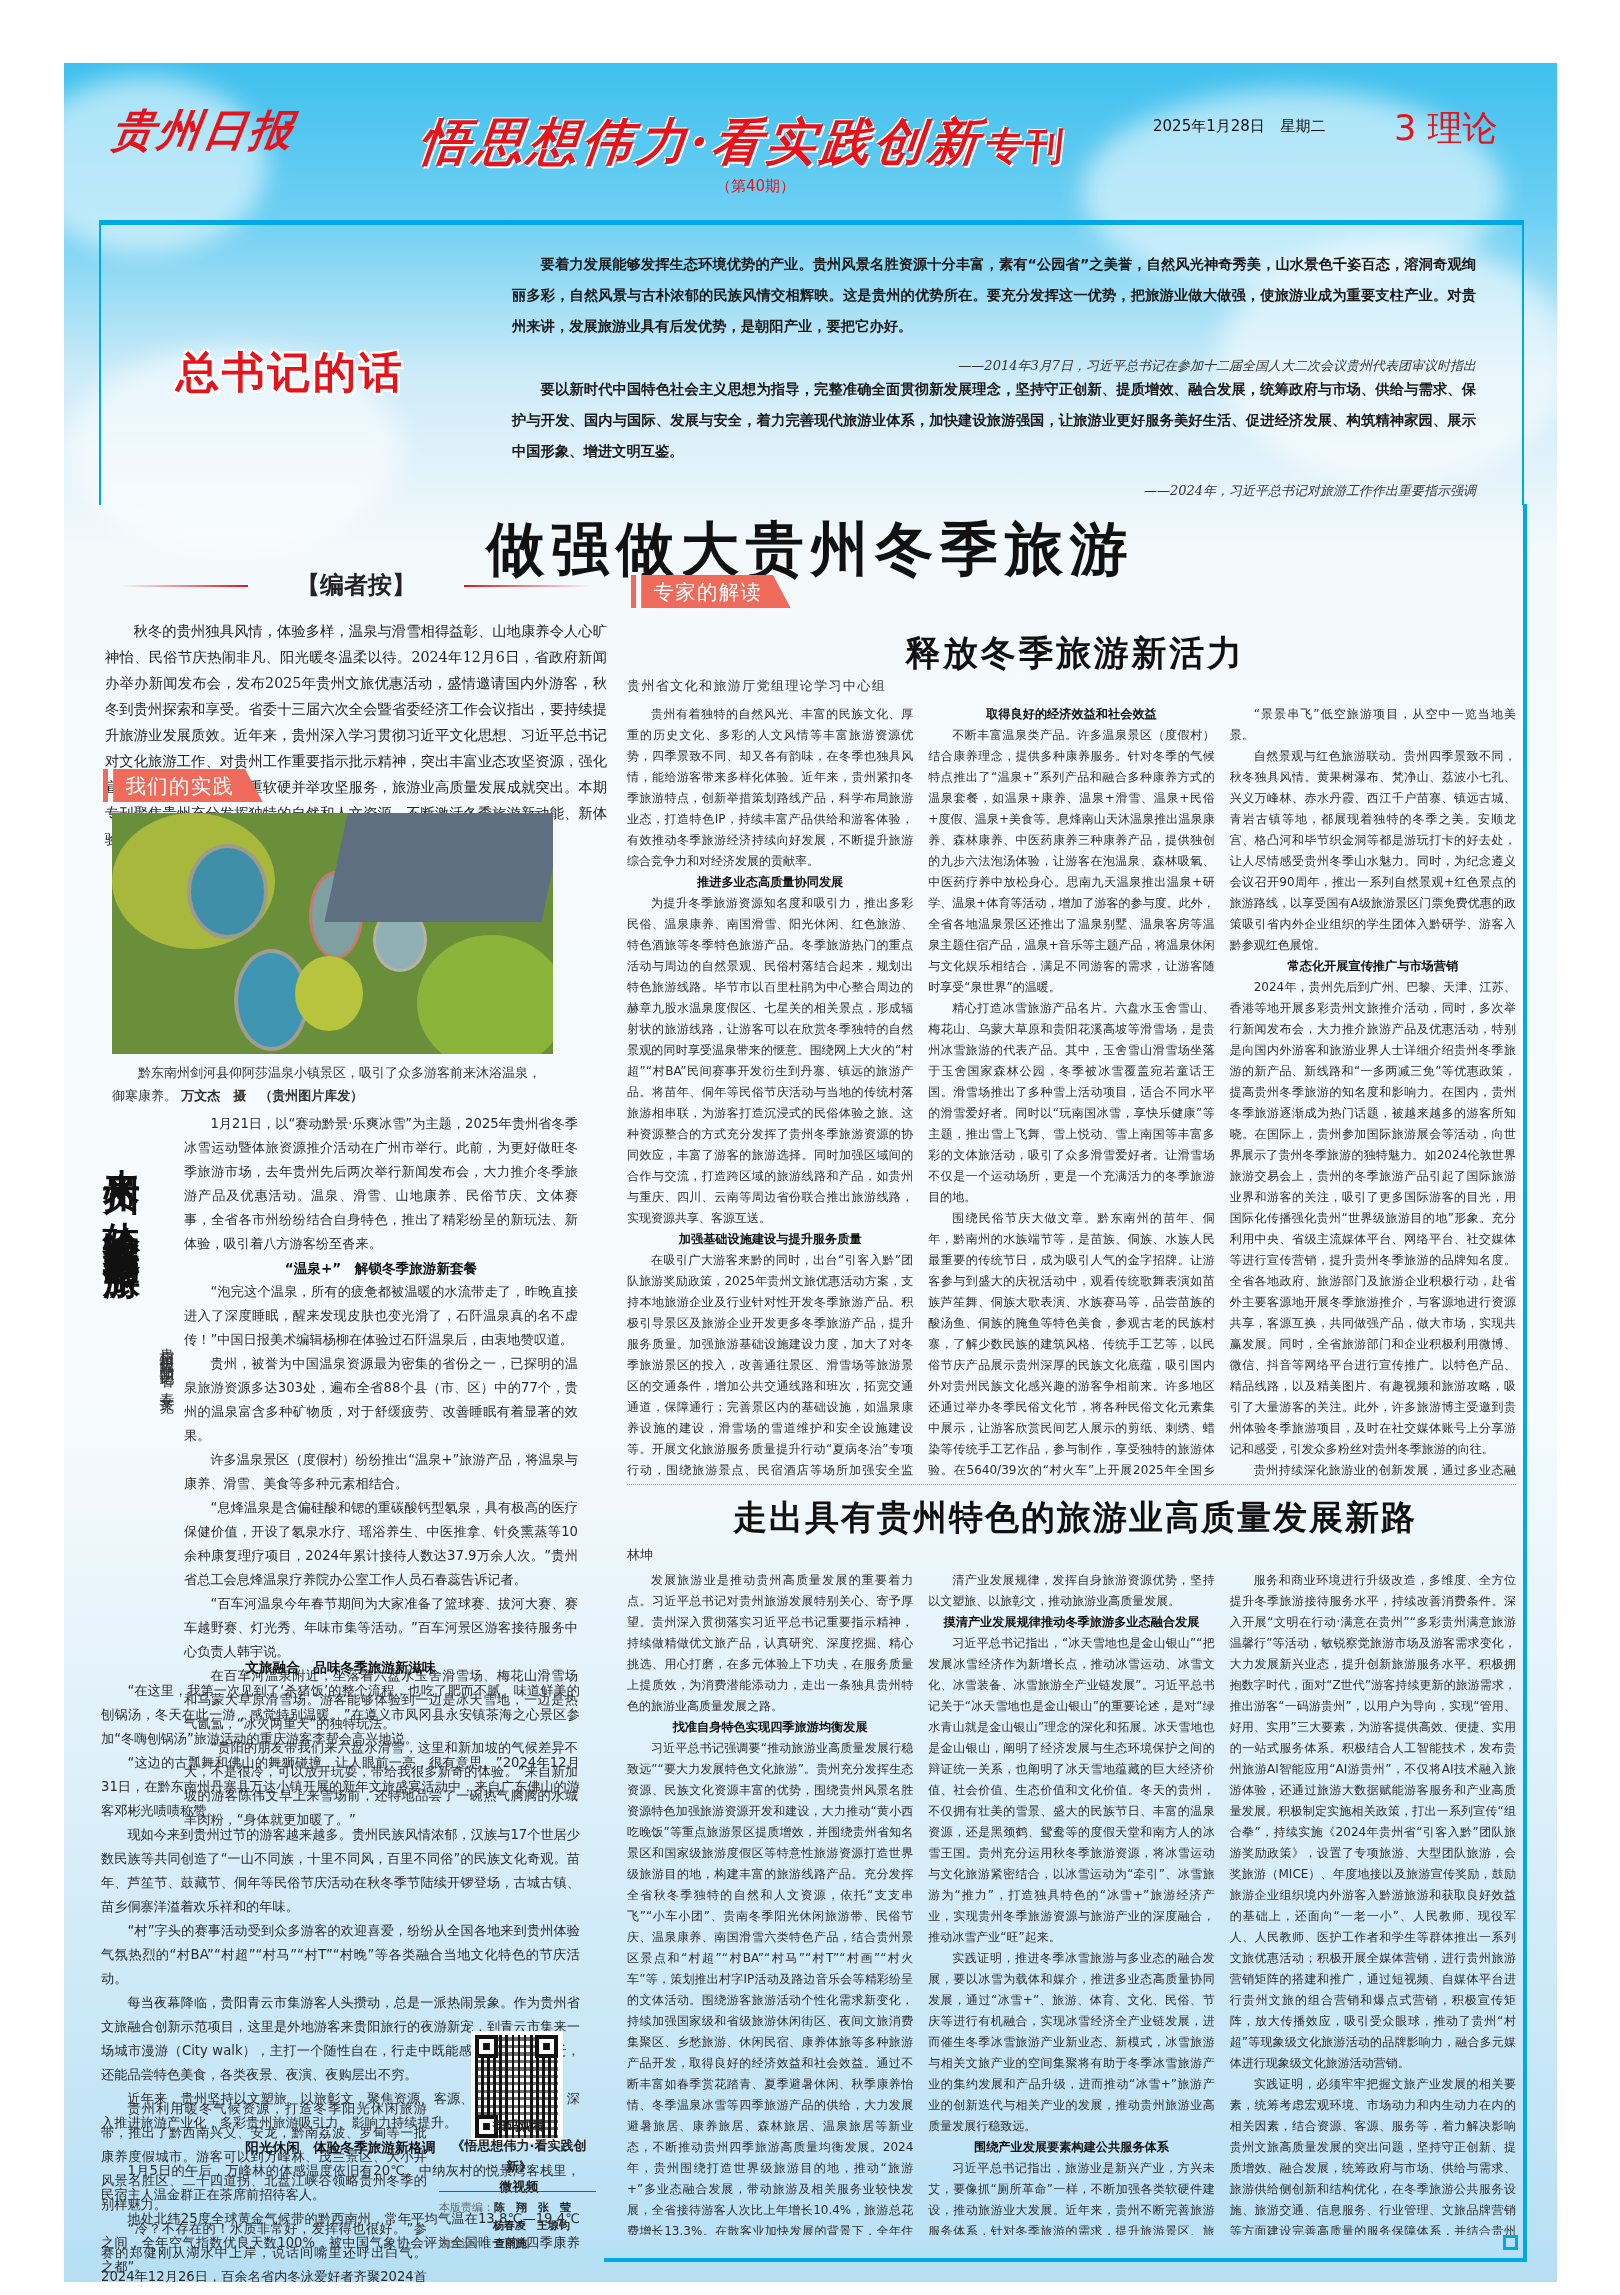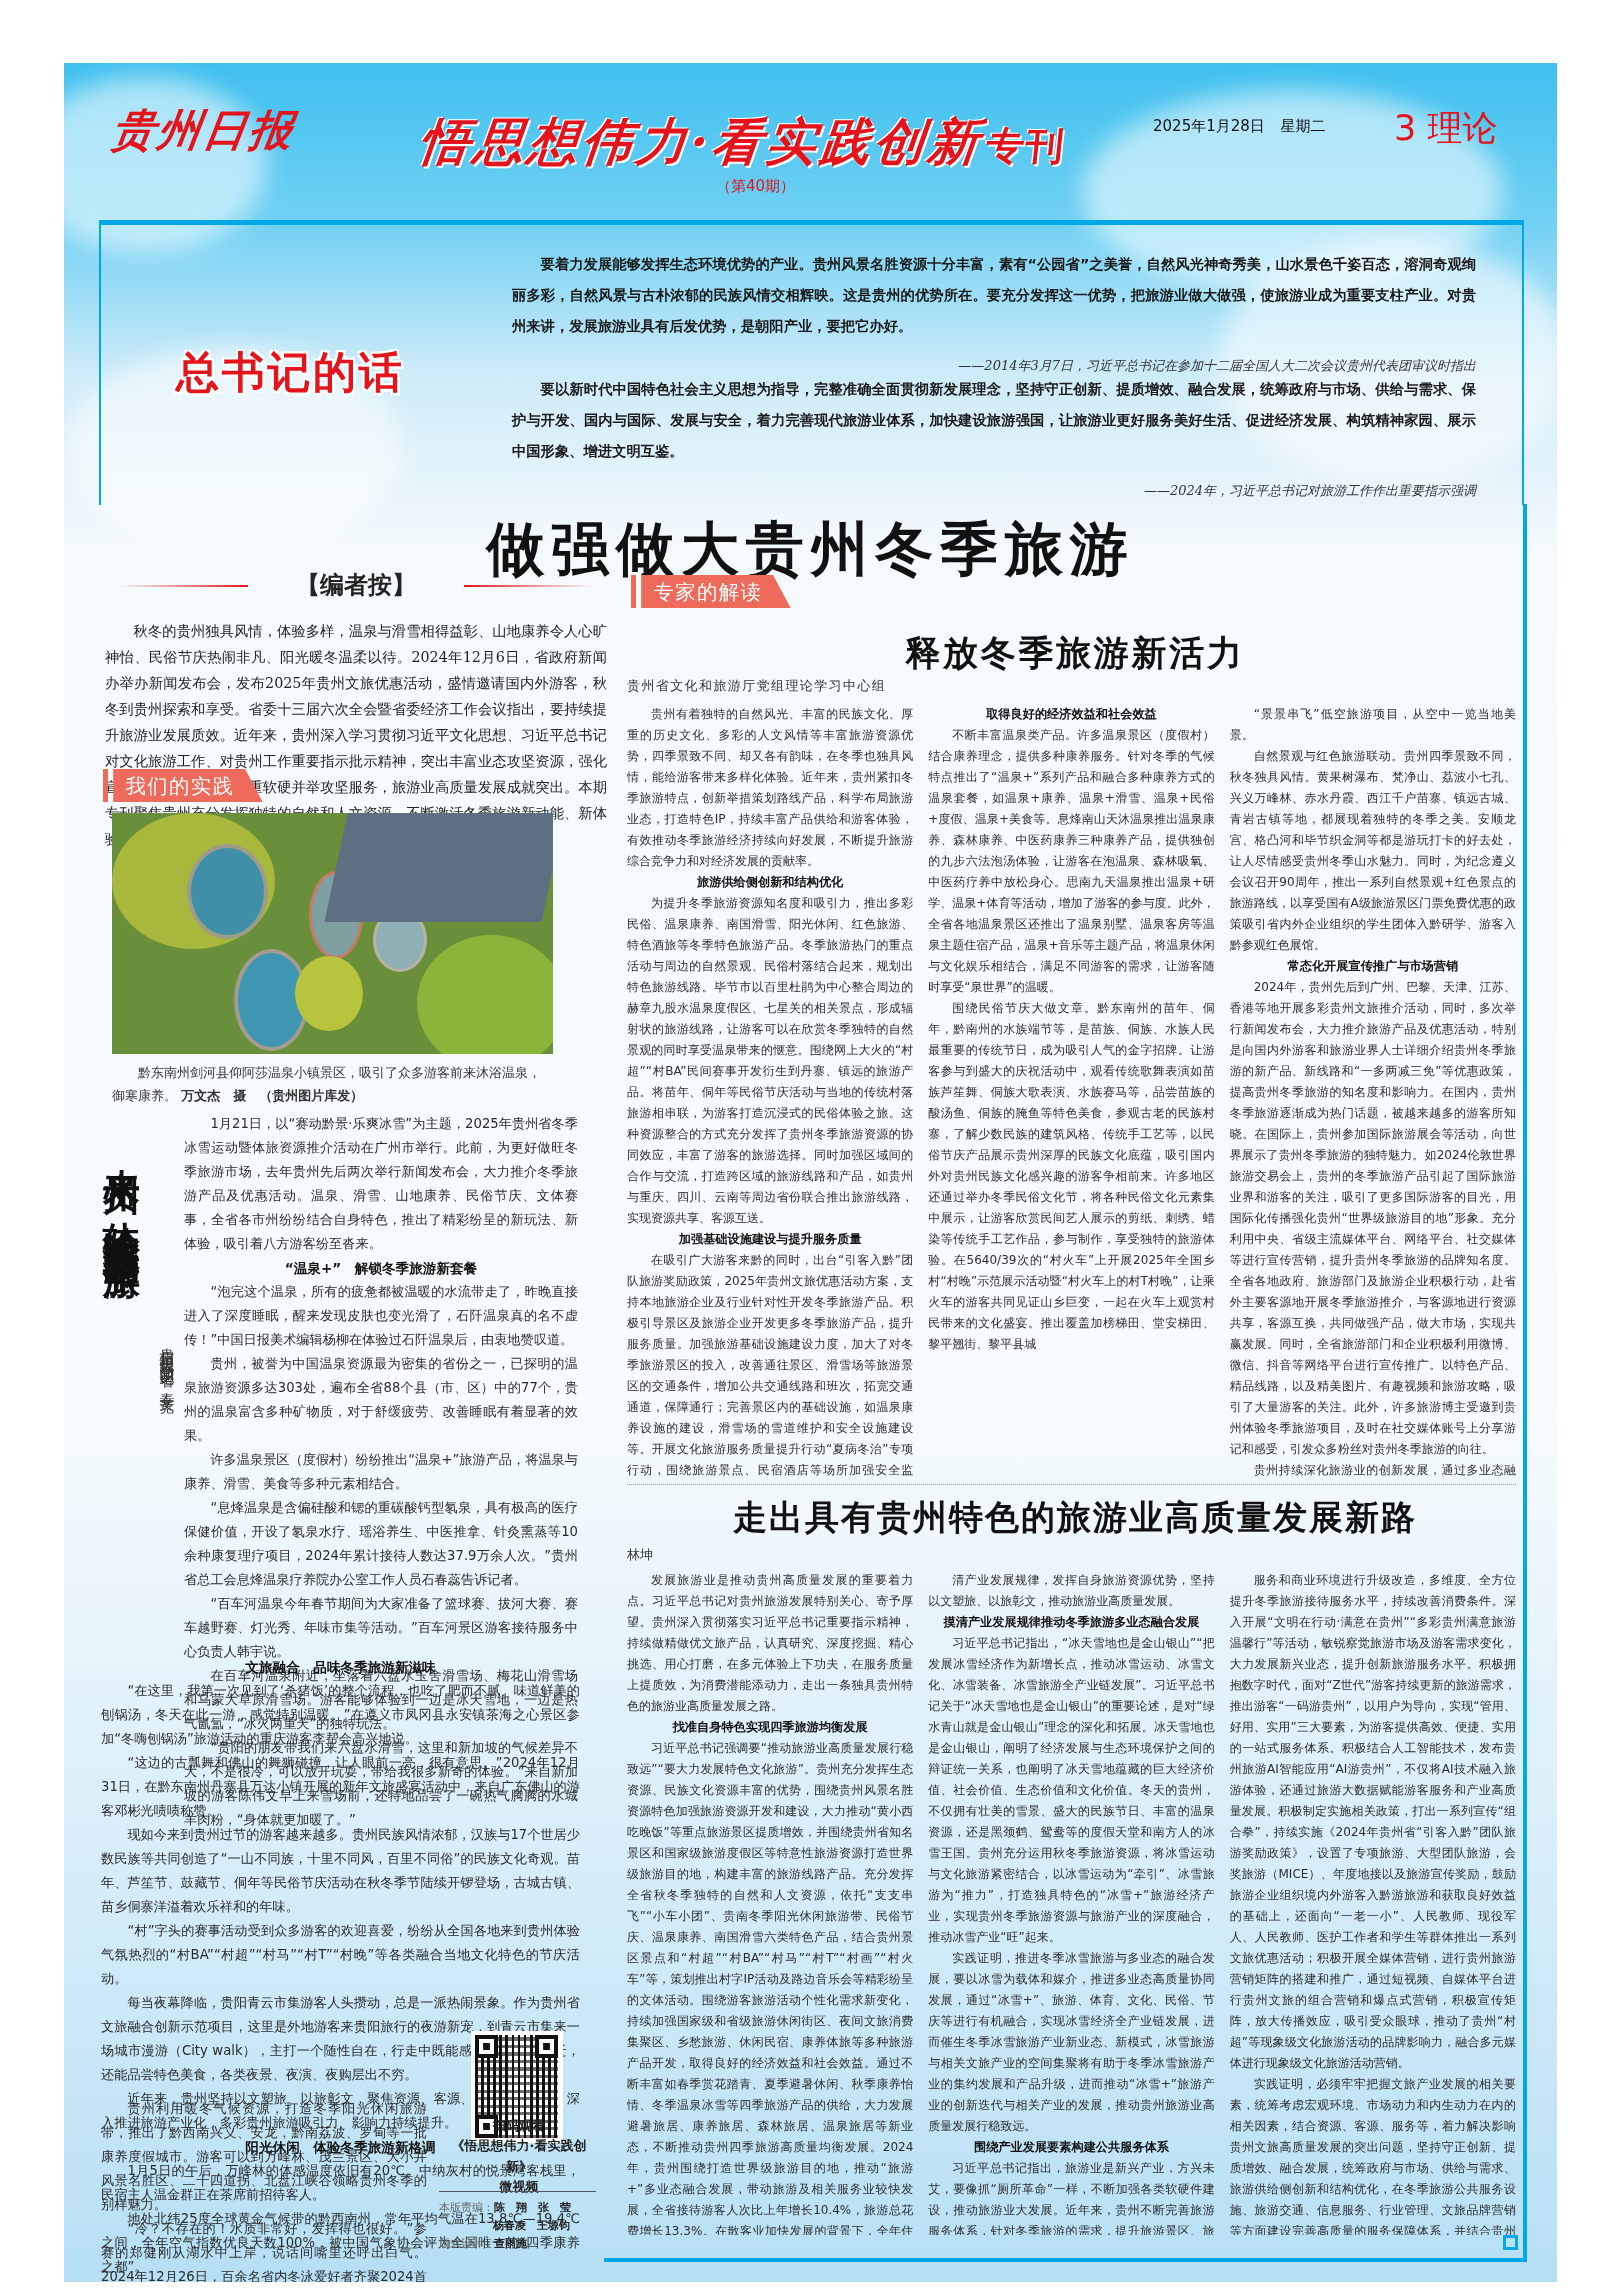--- a/index.html
+++ b/index.html
@@ -214,28 +214,29 @@
 
   <div class="right-frame"></div>
   <div class="corner" style="left:1439px;top:2172px;"></div>
 
   <h2 class="expert-title">释放冬季旅游新活力</h2>
   <div class="expert-byline">贵州省文化和旅游厅党组理论学习中心组</div>
 
   <div class="cols expert-cols">
     <div class="col">
       <p>贵州有着独特的自然风光、丰富的民族文化、厚重的历史文化、多彩的人文风情等丰富旅游资源优势，四季景致不同、却又各有韵味，在冬季也独具风情，能给游客带来多样化体验。近年来，贵州紧扣冬季旅游特点，创新举措策划路线产品，科学布局旅游业态，打造特色IP，持续丰富产品供给和游客体验，有效推动冬季旅游经济持续向好发展，不断提升旅游综合竞争力和对经济发展的贡献率。</p>
-      <h4>旅游供给侧创新和结构优化</h4>
+      <h4>推进多业态高质量协同发展</h4>
       <p>为提升冬季旅游资源知名度和吸引力，推出多彩民俗、温泉康养、南国滑雪、阳光休闲、红色旅游、特色酒旅等冬季特色旅游产品。冬季旅游热门的重点活动与周边的自然景观、民俗村落结合起来，规划出特色旅游线路。毕节市以百里杜鹃为中心整合周边的赫章九股水温泉度假区、七星关的相关景点，形成辐射状的旅游线路，让游客可以在欣赏冬季独特的自然景观的同时享受温泉带来的惬意。围绕网上大火的“村超”“村BA”民间赛事开发衍生到丹寨、镇远的旅游产品。将苗年、侗年等民俗节庆活动与当地的传统村落旅游相串联，为游客打造沉浸式的民俗体验之旅。这种资源整合的方式充分发挥了贵州冬季旅游资源的协同效应，丰富了游客的旅游选择。同时加强区域间的合作与交流，打造跨区域的旅游线路和产品，如贵州与重庆、四川、云南等周边省份联合推出旅游线路，实现资源共享、客源互送。</p>
       <h4>加强基础设施建设与提升服务质量</h4>
       <p>在吸引广大游客来黔的同时，出台“引客入黔”团队旅游奖励政策，2025年贵州文旅优惠活动方案，支持本地旅游企业及行业针对性开发冬季旅游产品。积极引导景区及旅游企业开发更多冬季旅游产品，提升服务质量。加强旅游基础设施建设力度，加大了对冬季旅游景区的投入，改善通往景区、滑雪场等旅游景区的交通条件，增加公共交通线路和班次，拓宽交通通道，保障通行；完善景区内的基础设施，如温泉康养设施的建设，滑雪场的雪道维护和安全设施建设等。开展文化旅游服务质量提升行动“夏病冬治”专项行动，围绕旅游景点、民宿酒店等场所加强安全监管，推广文明旅游规范，提升从业人员专业素质和服务意识，提高游客安全意识和服务水平，保证游客平安出行开心畅游。</p>
     </div>
     <div class="col">
       <h4>取得良好的经济效益和社会效益</h4>
       <p>不断丰富温泉类产品。许多温泉景区（度假村）结合康养理念，提供多种康养服务。针对冬季的气候特点推出了“温泉+”系列产品和融合多种康养方式的温泉套餐，如温泉+康养、温泉+滑雪、温泉+民俗+度假、温泉+美食等。息烽南山天沐温泉推出温泉康养、森林康养、中医药康养三种康养产品，提供独创的九步六法泡汤体验，让游客在泡温泉、森林吸氧、中医药疗养中放松身心。思南九天温泉推出温泉+研学、温泉+体育等活动，增加了游客的参与度。此外，全省各地温泉景区还推出了温泉别墅、温泉客房等温泉主题住宿产品，温泉+音乐等主题产品，将温泉休闲与文化娱乐相结合，满足不同游客的需求，让游客随时享受“泉世界”的温暖。</p>
+      <p>精心打造冰雪旅游产品名片。六盘水玉舍雪山、梅花山、乌蒙大草原和贵阳花溪高坡等滑雪场，是贵州冰雪旅游的代表产品。其中，玉舍雪山滑雪场坐落于玉舍国家森林公园，冬季被冰雪覆盖宛若童话王国。滑雪场推出了多种雪上活动项目，适合不同水平的滑雪爱好者。同时以“玩南国冰雪，享快乐健康”等主题，推出雪上飞舞、雪上悦动、雪上南国等丰富多彩的文体旅活动，吸引了众多滑雪爱好者。让滑雪场不仅是一个运动场所，更是一个充满活力的冬季旅游目的地。</p>
       <p>围绕民俗节庆大做文章。黔东南州的苗年、侗年，黔南州的水族端节等，是苗族、侗族、水族人民最重要的传统节日，成为吸引人气的金字招牌。让游客参与到盛大的庆祝活动中，观看传统歌舞表演如苗族芦笙舞、侗族大歌表演、水族赛马等，品尝苗族的酸汤鱼、侗族的腌鱼等特色美食，参观古老的民族村寨，了解少数民族的建筑风格、传统手工艺等，以民俗节庆产品展示贵州深厚的民族文化底蕴，吸引国内外对贵州民族文化感兴趣的游客争相前来。许多地区还通过举办冬季民俗文化节，将各种民俗文化元素集中展示，让游客欣赏民间艺人展示的剪纸、刺绣、蜡染等传统手工艺作品，参与制作，享受独特的旅游体验。在5640/39次的“村火车”上开展2025年全国乡村“村晚”示范展示活动暨“村火车上的村T村晚”，让乘火车的游客共同见证山乡巨变，一起在火车上观赏村民带来的文化盛宴。推出覆盖加榜梯田、堂安梯田、黎平翘街、黎平县城</p>
     </div>
     <div class="col">
       <p>“景景串飞”低空旅游项目，从空中一览当地美景。</p>
       <p>自然景观与红色旅游联动。贵州四季景致不同，秋冬独具风情。黄果树瀑布、梵净山、荔波小七孔、兴义万峰林、赤水丹霞、西江千户苗寨、镇远古城、青岩古镇等地，都展现着独特的冬季之美。安顺龙宫、格凸河和毕节织金洞等都是游玩打卡的好去处，让人尽情感受贵州冬季山水魅力。同时，为纪念遵义会议召开90周年，推出一系列自然景观+红色景点的旅游路线，以享受国有A级旅游景区门票免费优惠的政策吸引省内外企业组织的学生团体入黔研学、游客入黔参观红色展馆。</p>
       <h4>常态化开展宣传推广与市场营销</h4>
       <p>2024年，贵州先后到广州、巴黎、天津、江苏、香港等地开展多彩贵州文旅推介活动，同时，多次举行新闻发布会，大力推介旅游产品及优惠活动，特别是向国内外游客和旅游业界人士详细介绍贵州冬季旅游的新产品、新线路和“一多两减三免”等优惠政策，提高贵州冬季旅游的知名度和影响力。在国内，贵州冬季旅游逐渐成为热门话题，被越来越多的游客所知晓。在国际上，贵州参加国际旅游展会等活动，向世界展示了贵州冬季旅游的独特魅力。如2024伦敦世界旅游交易会上，贵州的冬季旅游产品引起了国际旅游业界和游客的关注，吸引了更多国际游客的目光，用国际化传播强化贵州“世界级旅游目的地”形象。充分利用中央、省级主流媒体平台、网络平台、社交媒体等进行宣传营销，提升贵州冬季旅游的品牌知名度。全省各地政府、旅游部门及旅游企业积极行动，赴省外主要客源地开展冬季旅游推介，与客源地进行资源共享，客源互换，共同做强产品，做大市场，实现共赢发展。同时，全省旅游部门和企业积极利用微博、微信、抖音等网络平台进行宣传推广。以特色产品、精品线路，以及精美图片、有趣视频和旅游攻略，吸引了大量游客的关注。此外，许多旅游博主受邀到贵州体验冬季旅游项目，及时在社交媒体账号上分享游记和感受，引发众多粉丝对贵州冬季旅游的向往。</p>
       <p>贵州持续深化旅游业的创新发展，通过多业态融合、政策支持、市场拓展、旅游服务提升等多方面的努力，以多种特色旅游产品，让贵州的冬季旅游绽放出独特的魅力，为游客提供了丰富多彩的旅游体验，有效提升了冬季旅游经济。据初步统计，2024年贵州冬季旅游综合收入达到新高峰，综合收入达120亿元，接待游客数量超800万。</p>
     </div>
   </div>

